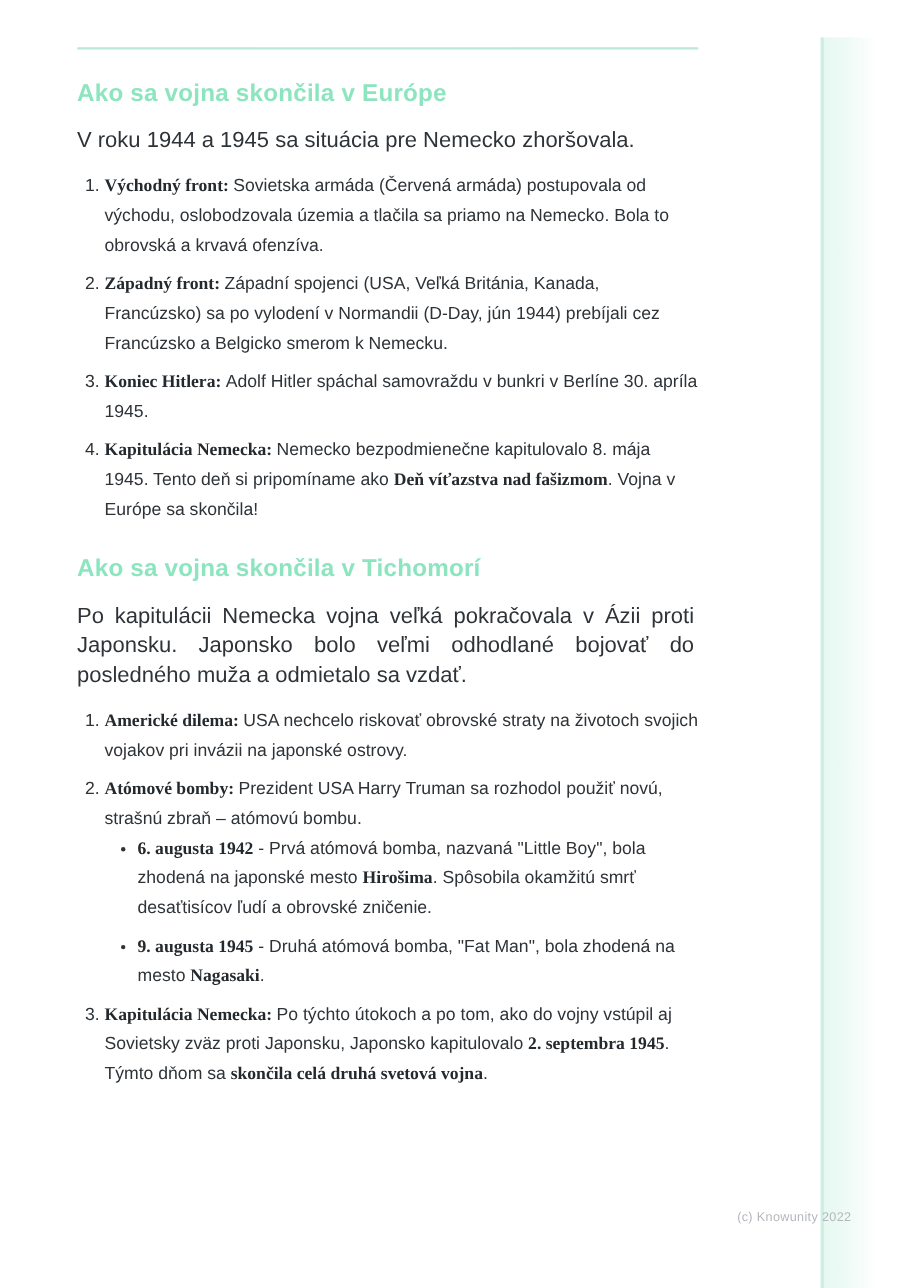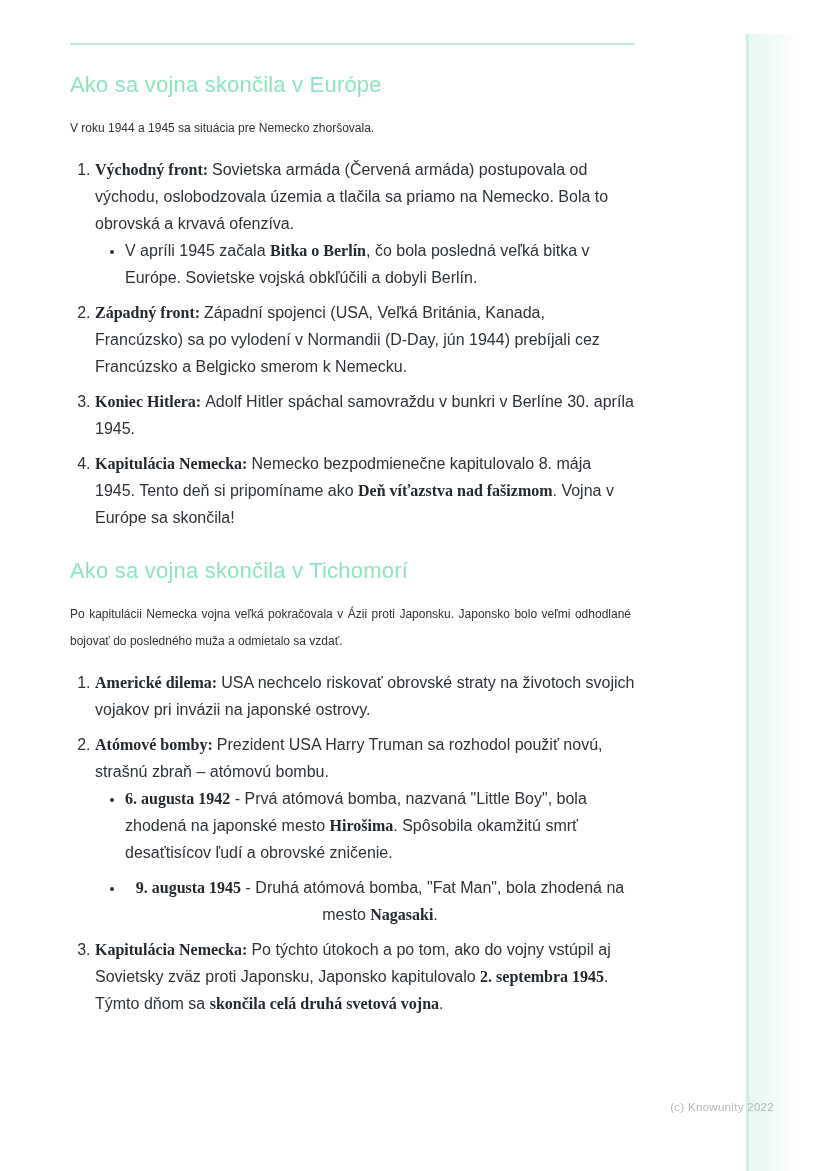--- a/index.html
+++ b/index.html
@@ -34,27 +34,27 @@
   .rule {
     margin-top: 43px;
     height: 2px;
     background: #bce8d9;
     border-radius: 1px;
   }
   .heading {
     margin: 26px 0 0 0;
     font-size: 22px;
     line-height: 28px;
-    font-weight: 400;
+    font-weight: 700;
     color: #8de5c0;
     letter-spacing: 0.2px;
   }
   .para {
     margin: 16px 4px 0 0;
-    font-size: 12px;
+    font-size: 20px;
     line-height: 27px;
   }
   .para.justify {
     text-align: justify;
   }
   ol.num-list {
     margin: 14px 0 0 0;
     padding: 0 0 0 25px;
     list-style: decimal outside;
     font-size: 16px;
@@ -63,21 +63,20 @@
   ol.num-list > li + li {
     margin-top: 8px;
   }
   ul.sub-list {
     margin: 0;
     padding: 0 0 0 30px;
     list-style: disc outside;
   }
   ul.sub-list > li + li {
     margin-top: 8px;
-    text-align: center;
   }
   ul.sub-list > li::marker {
     font-size: 14px;
   }
   b {
     font-weight: 700;
     color: #24292e;
     font-family: Liberation Serif, serif;
   }
   .footer {
@@ -99,25 +98,20 @@
   <div class="content">
 
     <div class="rule"></div>
 
     <section>
       <h1 class="heading">Ako sa vojna skončila v Európe</h1>
       <p class="para">V roku 1944 a 1945 sa situácia pre Nemecko zhoršovala.</p>
       <ol class="num-list">
         <li>
           <span><b>Východný front: </b>Sovietska armáda (Červená armáda) postupovala od východu, oslobodzovala územia a tlačila sa priamo na Nemecko. Bola to obrovská a krvavá ofenzíva.</span>
-          <ul class="sub-list">
-            <li>
-              <span>V apríli 1945 začala <b>Bitka o Berlín</b>, čo bola posledná veľká bitka v Európe. Sovietske vojská obkľúčili a dobyli Berlín.</span>
-            </li>
-          </ul>
         </li>
         <li>
           <span><b>Západný front: </b>Západní spojenci (USA, Veľká Británia, Kanada, Francúzsko) sa po vylodení v Normandii (D-Day, jún 1944) prebíjali cez Francúzsko a Belgicko smerom k Nemecku.</span>
         </li>
         <li>
           <span><b>Koniec Hitlera: </b>Adolf Hitler spáchal samovraždu v bunkri v Berlíne 30. apríla 1945.</span>
         </li>
         <li>
           <span><b>Kapitulácia Nemecka: </b>Nemecko bezpodmienečne kapitulovalo 8. mája 1945. Tento deň si pripomíname ako <b>Deň víťazstva nad fašizmom</b>. Vojna v Európe sa skončila!</span>
         </li>

